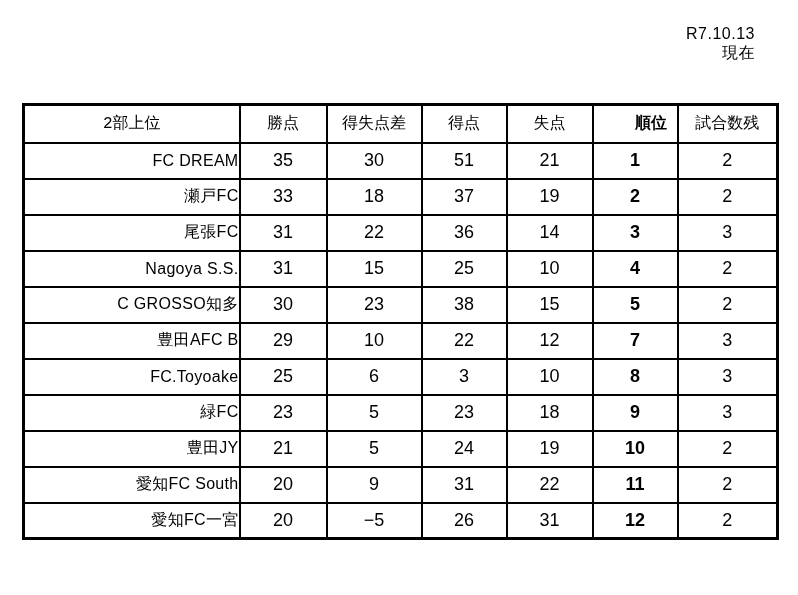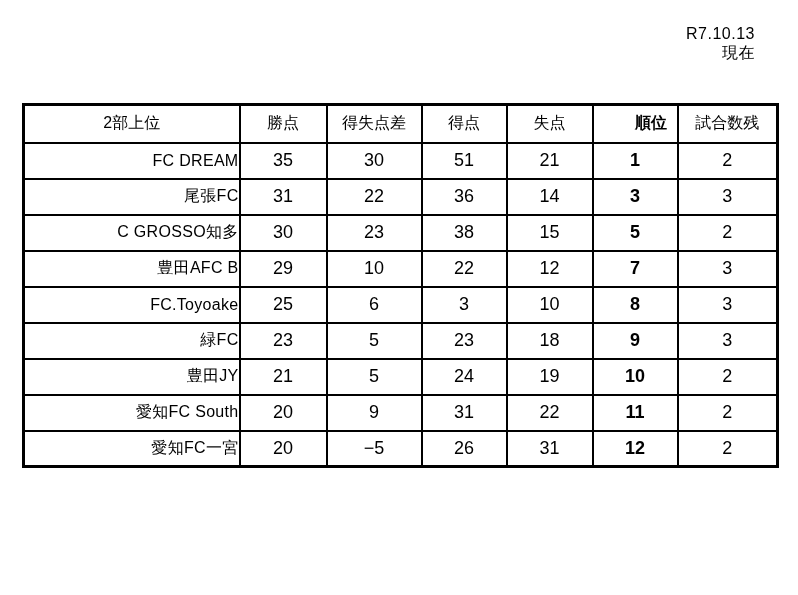--- a/index.html
+++ b/index.html
@@ -47,20 +47,21 @@
   col.c-gf    { width: 85px; }
   col.c-ga    { width: 86px; }
   col.c-rank  { width: 85px; }
   col.c-rem   { width: 100px; }
   table.standings th {
     height: 38px;
     font-size: 16px;
     font-weight: normal;
     vertical-align: middle;
     white-space: nowrap;
+    font-family: Liberation Mono, monospace;
   }
   table.standings th.rank-col { font-weight: bold; padding-left: 32px; }
   table.standings td {
     height: 36px;
     font-size: 18px;
     text-align: center;
     vertical-align: middle;
     white-space: nowrap;
   }
   table.standings td.team-cell {
@@ -106,27 +107,45 @@
         <tr>
           <td class="team-cell">FC DREAM</td>
           <td>35</td>
           <td>30</td>
           <td>51</td>
           <td>21</td>
           <td class="rank-cell">1</td>
           <td>2</td>
         </tr>
         <tr>
+          <td class="team-cell">瀬戸FC</td>
+          <td>33</td>
+          <td>18</td>
+          <td>37</td>
+          <td>19</td>
+          <td class="rank-cell">2</td>
+          <td>2</td>
+        </tr>
+        <tr>
           <td class="team-cell">尾張FC</td>
           <td>31</td>
           <td>22</td>
           <td>36</td>
           <td>14</td>
           <td class="rank-cell">3</td>
           <td>3</td>
+        </tr>
+        <tr>
+          <td class="team-cell">Nagoya S.S.</td>
+          <td>31</td>
+          <td>15</td>
+          <td>25</td>
+          <td>10</td>
+          <td class="rank-cell">4</td>
+          <td>2</td>
         </tr>
         <tr>
           <td class="team-cell">C GROSSO知多</td>
           <td>30</td>
           <td>23</td>
           <td>38</td>
           <td>15</td>
           <td class="rank-cell">5</td>
           <td>2</td>
         </tr>

